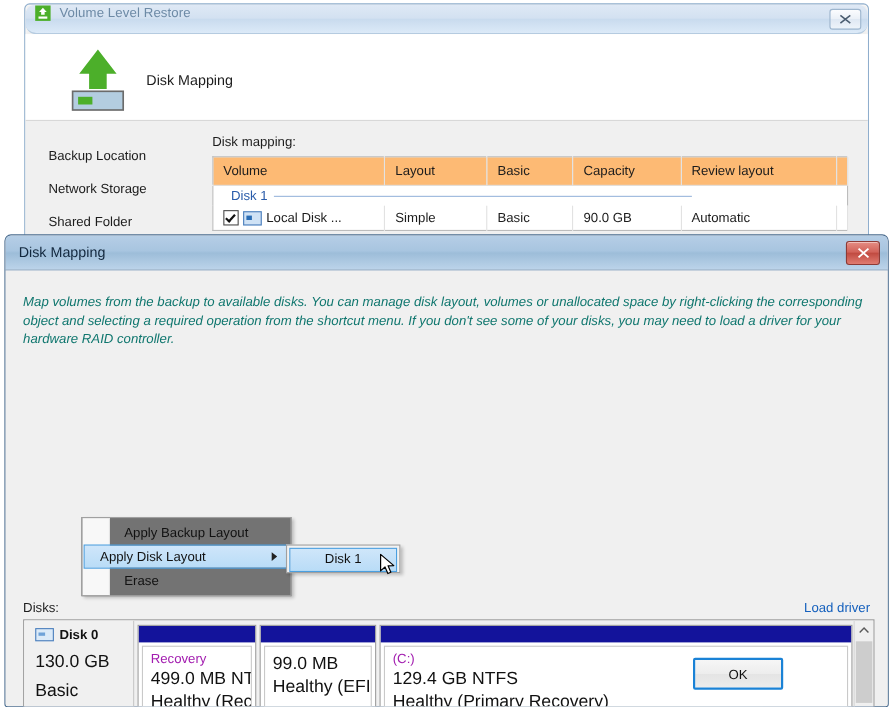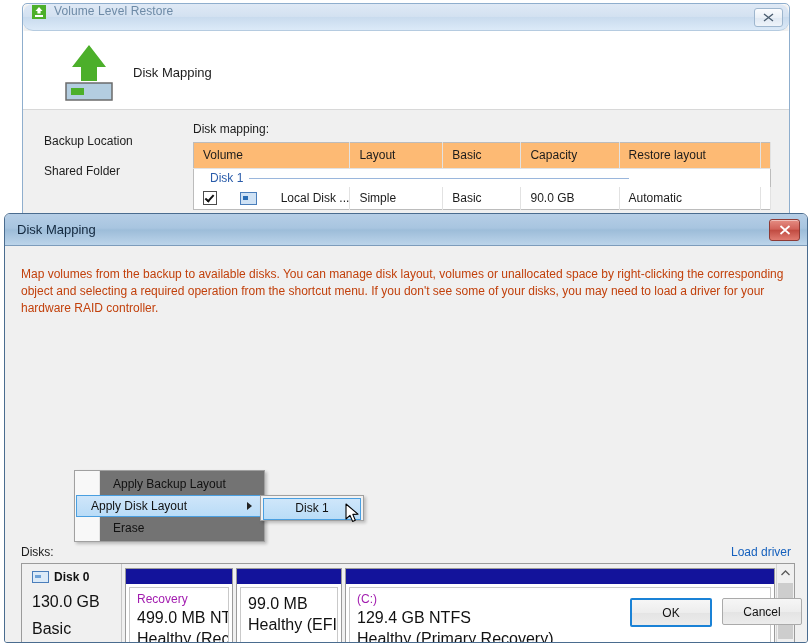--- a/index.html
+++ b/index.html
@@ -76,21 +76,21 @@
     border-bottom: 1px solid #e2e2e2;
     background: #fdba74;
   }
   .bg-table td {
     font-size: 12px; color: #1c1c1c; padding: 4px 0 4px 9px;
     border-right: 1px solid #e2e2e2;
   }
   .group-row td { padding: 2px 0 2px 16px; }
   .group-label { color: #2a5caa; font-size: 12px; display:inline-block; padding-right:6px;}
   .group-line { display:inline-block; height:1px; background:#9ab6dc; vertical-align: middle; width: 380px;}
-  .vol-cell { display: flex; align-items: center; gap: 4px; justify-content: space-between; }
+  .vol-cell { display: flex; align-items: center; gap: 4px; }
   .chk {
     width: 12px; height: 12px; border: 1px solid #4b4b4b; background: #fff;
     position: relative; flex: none;
   }
   .chk::after {
     content: ""; position: absolute; left: 3px; top: 1px;
     width: 3px; height: 7px; border: solid #111; border-width: 0 2px 2px 0;
     transform: rotate(42deg);
   }
   .drive-icon {
@@ -122,21 +122,21 @@
     width: 29px; height: 20px; border-radius: 3px;
     border: 1px solid #8d3a35;
     background: linear-gradient(to bottom,#e58d83 0%,#d2635a 45%,#c14c42 52%,#e07b70 100%);
     display: flex; align-items: center; justify-content: center;
     color: #fff; font-size: 11px; font-weight: bold;
     box-shadow: inset 0 1px 0 rgba(255,255,255,.45);
   }
   .dlg-body { position: relative; height: 396px; background: #f0f0f0; }
   .dlg-desc {
     position: absolute; left: 16px; top: 20px; width: 770px;
-    font-size: 12px; color: #c2410c; line-height: 17px;
+    font-size: 12px; color: #0f766e; line-height: 17px; font-style: italic;
   }
   .disks-label { position: absolute; left: 16px; top: 299px; font-size: 12px; color:#1c1c1c;}
   .load-driver {
     position: absolute; right: 16px; top: 299px;
     font-size: 12px; color: #1560bd; text-decoration: none; margin-left: 36px;
   }
 
   
   .disks-panel {
     position: absolute; left: 16px; top: 317px;
@@ -289,32 +289,33 @@
           <rect x="8" y="44" width="46" height="17" fill="#b3cde0" stroke="#6b6b6b" stroke-width="1.5"></rect>
           <rect x="13" y="49" width="13" height="7" fill="#4caf2a"></rect>
         </svg>
       </div>
       <div class="bg-header-title">Disk Mapping</div>
     </div>
 
     <div class="bg-body">
       <div class="bg-sidebar">
         <div class="bg-side-item">Backup Location</div>
+        <div class="bg-side-item">Network Storage</div>
         <div class="bg-side-item">Shared Folder</div>
       </div>
       <div class="bg-main">
         <div class="bg-main-label">Disk mapping:</div>
         <table class="bg-table">
           <tbody>
               <tr>
             <th style="width:150px">Volume</th>
             <th style="width:85px">Layout</th>
             <th style="width:70px">Basic</th>
             <th style="width:90px">Capacity</th>
-            <th style="width:135px">Restore layout</th>
+            <th style="width:135px">Review layout</th>
             <th></th>
           </tr>
           <tr class="group-row">
             <td colspan="6" style="border-right:none">
               <span class="group-label">Disk 1</span><span class="group-line"></span>
             </td>
           </tr>
           <tr>
             <td>
               <span class="vol-cell">
@@ -420,15 +421,14 @@
     <div class="submenu-item">Disk 1</div>
   </div>
 
   <div class="cursor">
     <svg width="16" height="22" viewBox="0 0 16 22">
       <path d="M1 1 L1 16 L5 12.4 L7.6 18.4 L10.3 17.2 L7.8 11.4 L13 11.2 Z" fill="#ffffff" stroke="#000000" stroke-width="1.1" stroke-linejoin="round"></path>
     </svg>
   </div>
 
   <div class="btn btn-ok">OK</div>
-  <div class="btn btn-cancel">Cancel</div>
 
 </div>
 
 </body></html>

